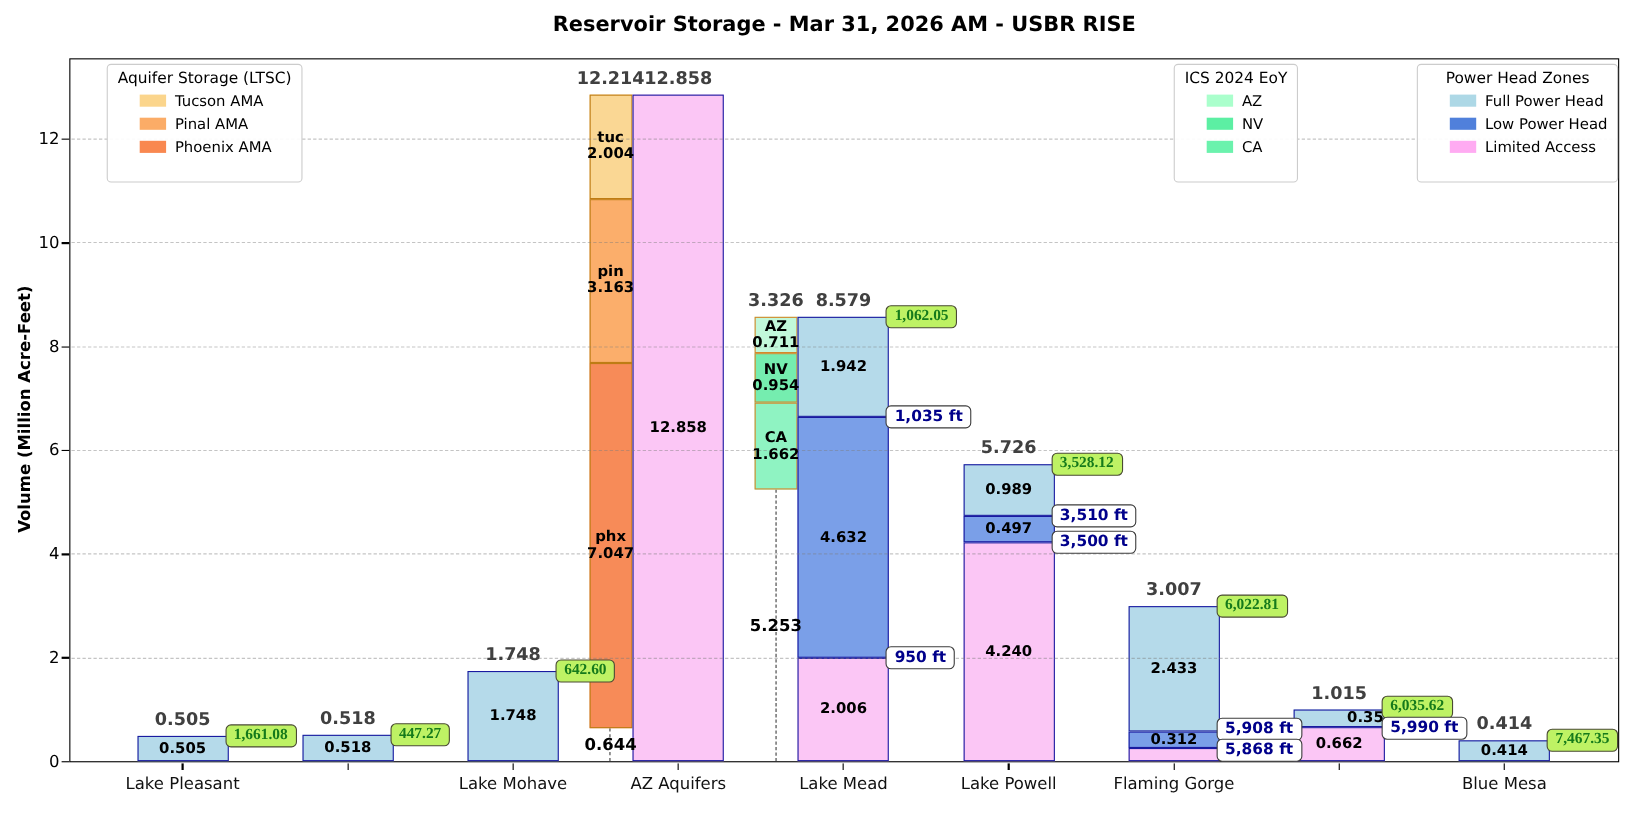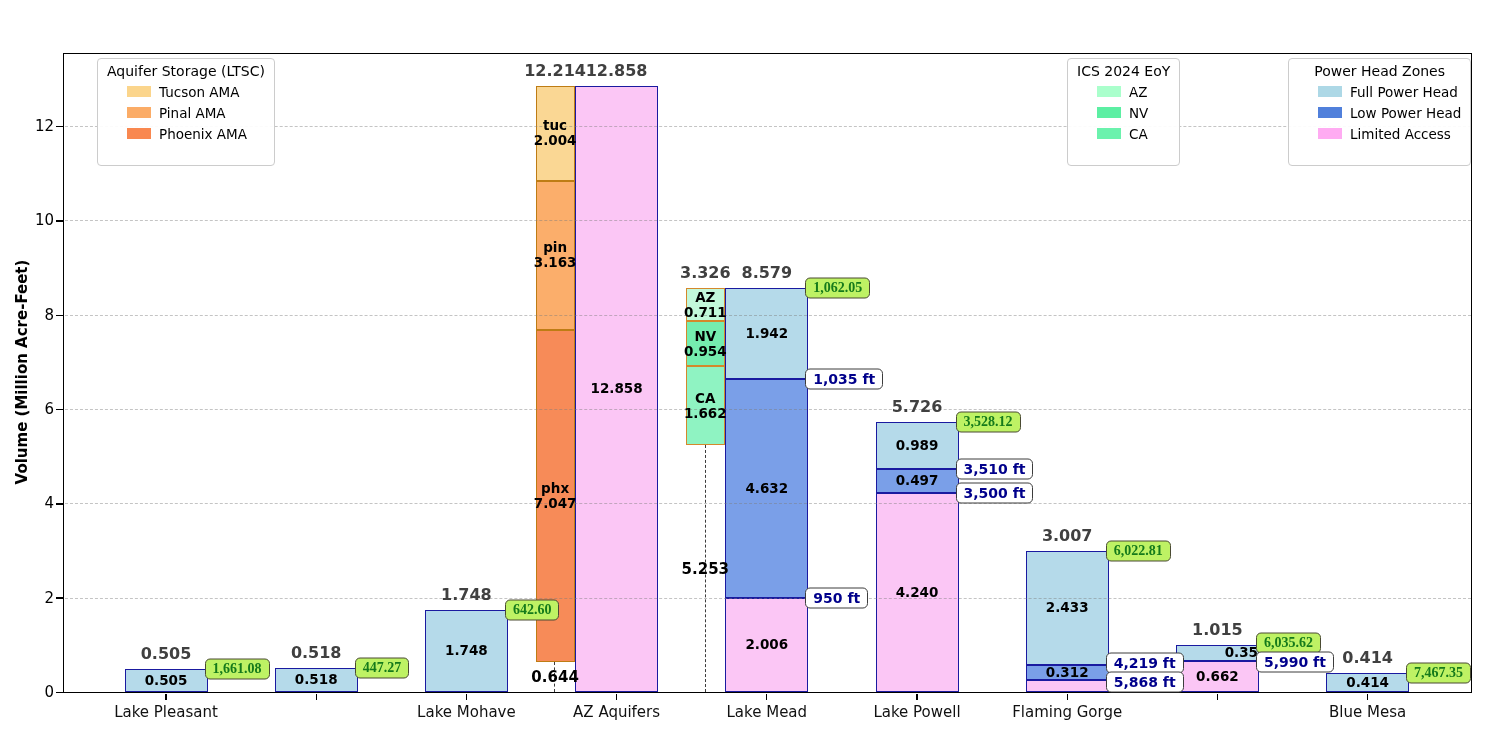--- a/index.html
+++ b/index.html
@@ -36,20 +36,21 @@
   .legend-swatch{width:24px;height:11px;margin-right:8px;flex:none;}
   .legend-item-label{font-size:13.5px;color:#000;white-space:nowrap;}
   #legend-aquifer{left:97px;top:58px;}
   #legend-ics{left:1067px;top:58px;}
   #legend-power{left:1288px;top:58px;}
 </style>
 </head>
 <body>
 
 <div id="fig">
+  <div class="abs" id="chart-title">Reservoir Storage - Mar 31, 2026 AM - USBR RISE</div>
   <div class="abs" id="y-axis-label">Volume (Million Acre-Feet)</div>
   <div class="abs" id="plot-area"></div>
   <div id="dynamic-layer">
       <div class="abs ytick" style="left: 56px; top: 691.8px;"></div>
       <div class="abs ytick-label" style="left: 18px; top: 683px;">0</div>
       <div class="abs gridline" style="left: 64.5px; top: 597.578px; width: 1406px;"></div>
       <div class="abs ytick" style="left: 56px; top: 597.478px;"></div>
       <div class="abs ytick-label" style="left: 18px; top: 588.678px;">2</div>
       <div class="abs gridline" style="left: 64.5px; top: 503.257px; width: 1406px;"></div>
       <div class="abs ytick" style="left: 56px; top: 503.157px;"></div>
@@ -139,21 +140,21 @@
       <div class="abs badge badge-blue" style="left: 955.5px; top: 492.538px;">3,500 ft</div>
       <div class="abs xtick" style="left: 1066.5px; top: 693.5px;"></div>
       <div class="abs x-axis-label" style="left: 987.2px; top: 702.5px;">Flaming Gorge</div>
       <div class="abs seg" style="left: 1025.7px; top: 680.144px; width: 83px; height: 12.3561px; background: rgb(251, 198, 245); border: 1.5px solid rgb(26, 26, 160);"></div>
       <div class="abs seg" style="left: 1025.7px; top: 665.43px; width: 83px; height: 14.7142px; background: rgb(122, 159, 232); border: 1.5px solid rgb(26, 26, 160);"></div>
       <div class="abs seg-label" style="left: 1067.2px; top: 672.787px;">0.312</div>
       <div class="abs seg" style="left: 1025.7px; top: 550.688px; width: 83px; height: 114.742px; background: rgb(181, 218, 234); border: 1.5px solid rgb(26, 26, 160);"></div>
       <div class="abs seg-label" style="left: 1067.2px; top: 608.059px;">2.433</div>
       <div class="abs total-label" style="left: 1067.2px; top: 525.688px;">3.007</div>
       <div class="abs badge badge-green" style="left: 1105.7px; top: 550.688px;">6,022.81</div>
-      <div class="abs badge badge-blue" style="left: 1105.7px; top: 663.287px;">4,219 ft</div>
+      <div class="abs badge badge-blue" style="left: 1105.7px; top: 663.287px;">5,908 ft</div>
       <div class="abs badge badge-blue" style="left: 1105.7px; top: 682.287px;">5,868 ft</div>
       <div class="abs xtick" style="left: 1216.7px; top: 693.5px;"></div>
       <div class="abs x-axis-label" style="left: 1137.4px; top: 702.5px; margin-top: 45px;">Navajo</div>
       <div class="abs seg" style="left: 1175.9px; top: 661.28px; width: 83px; height: 31.2204px; background: rgb(251, 198, 245); border: 1.5px solid rgb(26, 26, 160);"></div>
       <div class="abs seg-label" style="left: 1217.4px; top: 676.89px;">0.662</div>
       <div class="abs seg" style="left: 1175.9px; top: 644.585px; width: 83px; height: 16.6949px; background: rgb(181, 218, 234); border: 1.5px solid rgb(26, 26, 160);"></div>
       <div class="abs seg-label" style="left: 1246px; top: 652.932px;">0.354</div>
       <div class="abs total-label" style="left: 1217.4px; top: 619.585px;">1.015</div>
       <div class="abs badge badge-green" style="left: 1255.9px; top: 643.456px;">6,035.62</div>
       <div class="abs badge badge-blue" style="left: 1255.9px; top: 662.456px;">5,990 ft</div>

